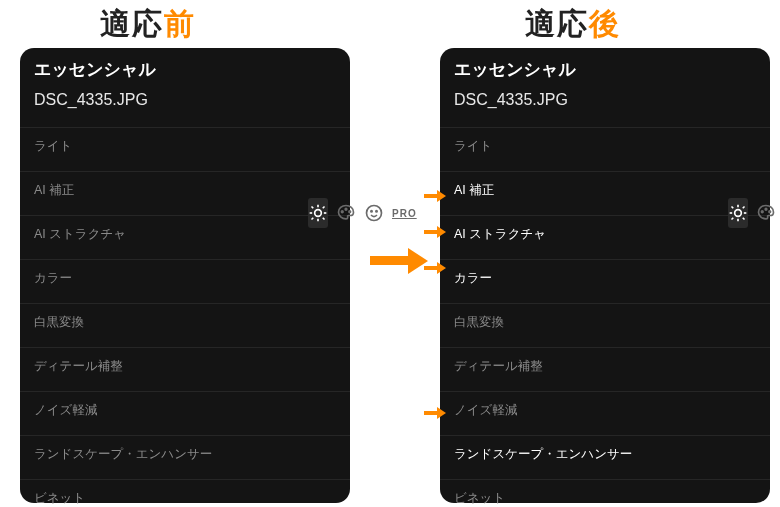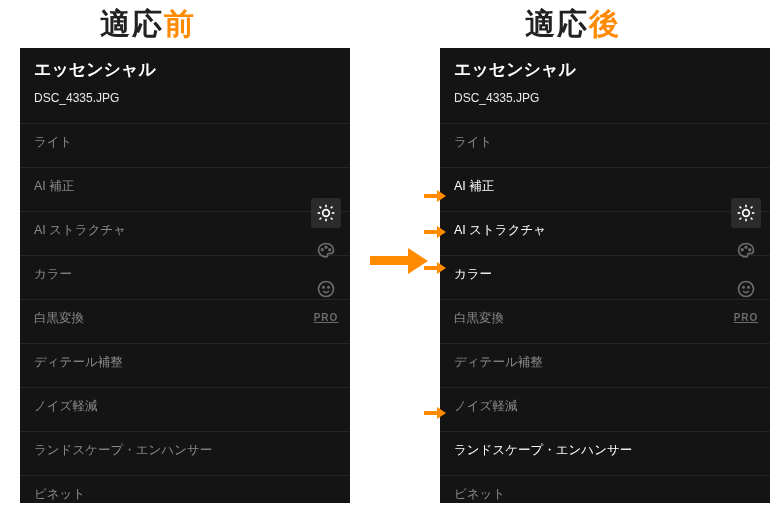--- a/index.html
+++ b/index.html
@@ -29,35 +29,35 @@
   .heading-left { left: 100px; }
   .heading-right { left: 525px; }
 
   .panel {
     position: absolute;
     top: 48px;
     width: 330px;
     height: 455px;
     background: #141414;
     color: #ccc;
-    border-radius: 0;
+    border-radius: 14px;
     font-size: 13px;
   }
   .panel-left { left: 20px; }
   .panel-right { left: 440px; }
 
   .panel-title {
     color: #fff;
     font-size: 17px;
     font-weight: 600;
     padding: 10px 14px 6px 14px;
   }
   .panel-filename {
     color: #e8e8e8;
-    font-size: 12px;
+    font-size: 16px;
     padding: 4px 14px 10px 14px;
   }
   .row {
     position: relative;
     height: 36px;
     line-height: 36px;
     padding: 0 14px;
     border-top: 1px solid #262626;
     color: #8a8a8a;
     font-size: 12.5px;
@@ -70,24 +70,22 @@
     border-bottom: 1px solid #262626;
   }
 
   
   .rail {
     position: absolute;
     top: 150px;
     right: 6px;
     width: 36px;
     display: flex;
-    flex-direction: column;
     gap: 8px;
     align-items: center;
-    justify-content: center;
   }
   .rail-icon {
     width: 30px;
     height: 30px;
     display: flex;
     align-items: center;
     justify-content: center;
     border-radius: 3px;
     color: #6b6b6b;
   }

